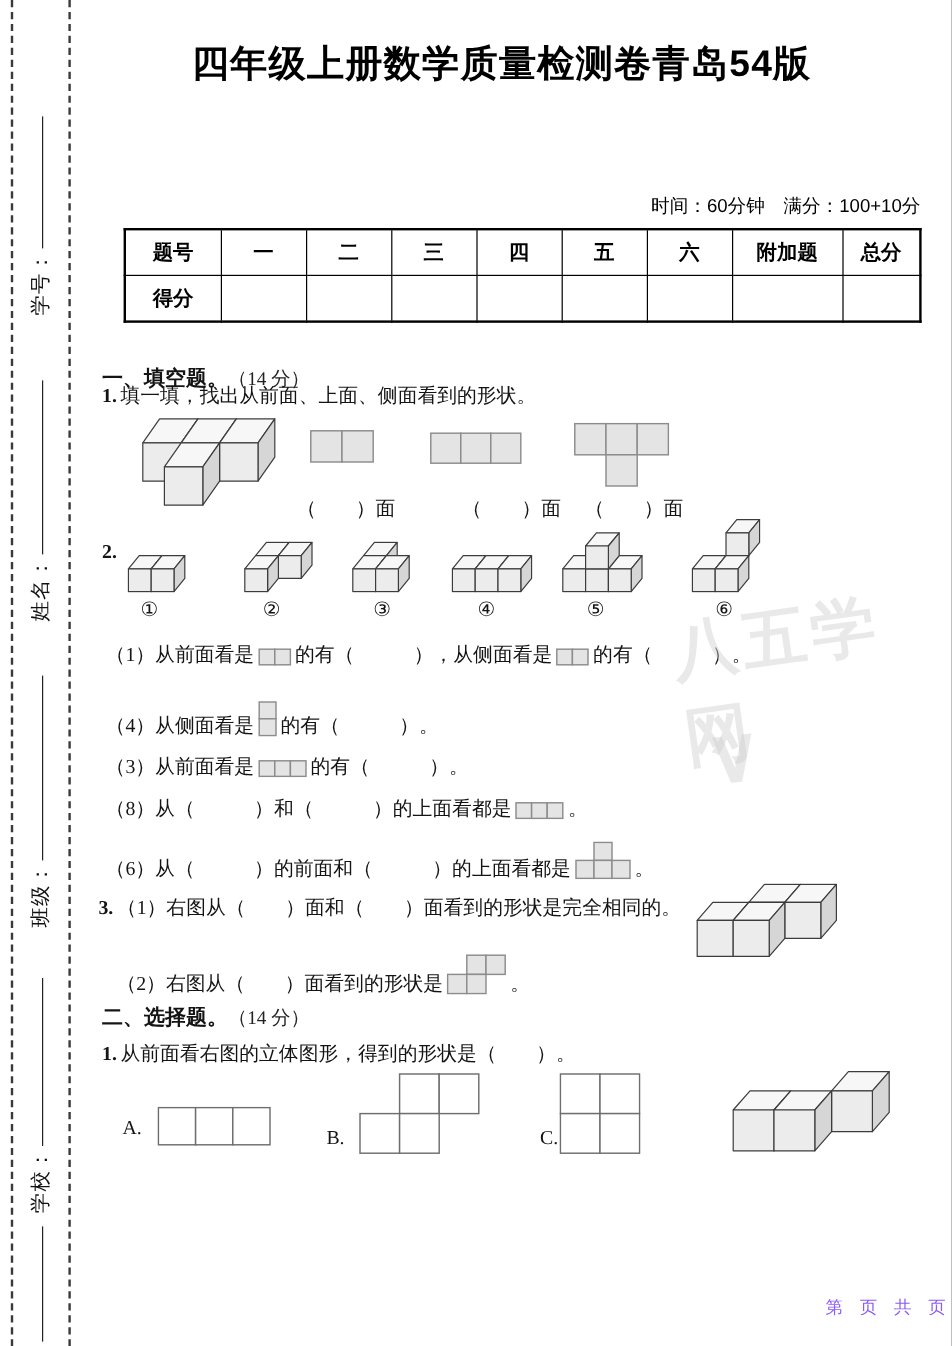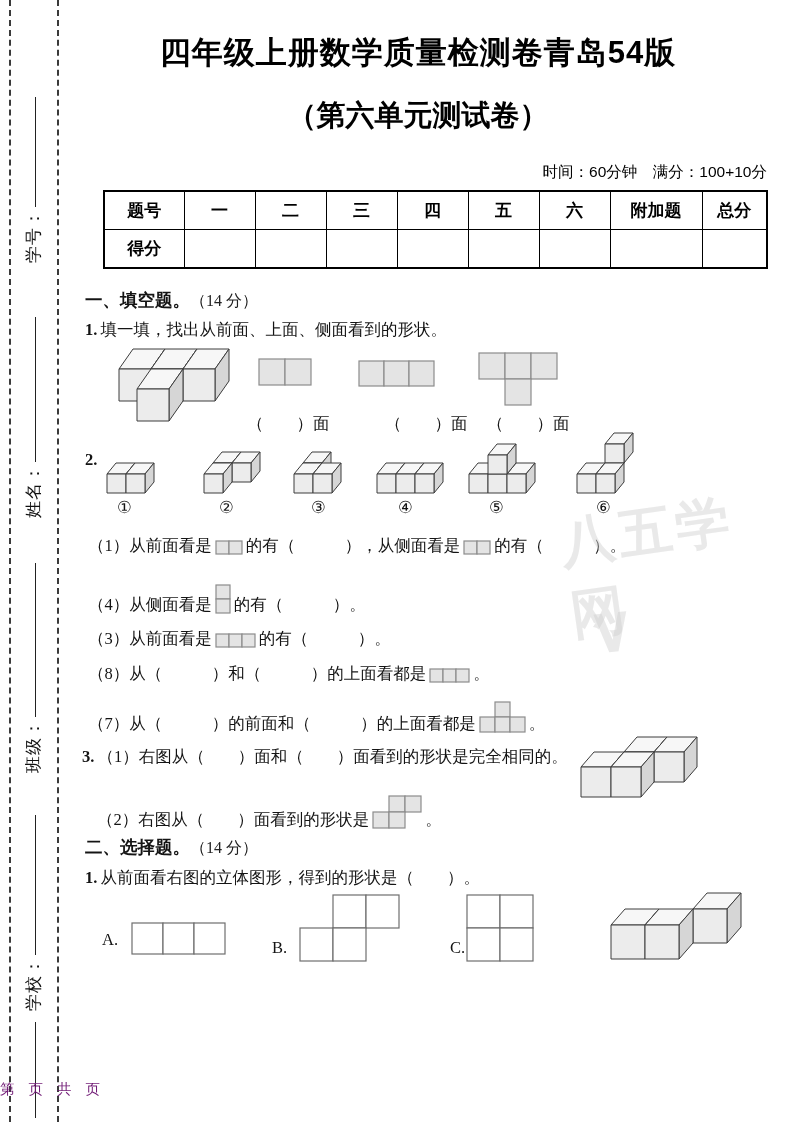--- a/index.html
+++ b/index.html
@@ -24,22 +24,22 @@
                   padding:0;}
   .tline{position:absolute;white-space:nowrap;font-size:16.5px;color:#141414;line-height:24px;}
   .seg-n{}
   .seg-b{font-weight:700;margin-right:3px;}
   .seg-h{font-family:"Liberation Sans","DejaVu Sans",sans-serif;font-weight:700;font-size:17.5px;}
   .seg-k{font-size:16px;color:#222;}
   .inline-fig{display:inline-block;vertical-align:-4px;margin:0 3px;line-height:0;}
   .abs-fig{position:absolute;line-height:0;}
   .wm{position:absolute;color:#cfcfcf;opacity:.45;font-family:"Liberation Sans",sans-serif;
       pointer-events:none;font-weight:700;}
-  #footer{position:absolute;left:0;top:1080px;width:793px;text-align:left;
-          font-family:"Liberation Sans","DejaVu Sans",sans-serif;font-size:14.5px;letter-spacing:5px;color:#701a75;}
+  #footer{position:absolute;left:0;top:1080px;width:793px;text-align:right;
+          font-family:"Liberation Sans","DejaVu Sans",sans-serif;font-size:14.5px;letter-spacing:5px;color:#8b5cf6;}
 </style>
 </head>
 <body>
 
 <div class="page">
 
   <div class="dash-line" style="left:9px"></div>
   <div class="dash-line" style="left:57px"></div>
   <div id="margin-root">
       <div class="mitem" style="width: 190px; left: -62px; top: 153px;">
@@ -55,21 +55,20 @@
         <span class="mline" style="width: 158px;"></span>
       </div>
       <div class="mitem" style="width: 198px; left: -66px; top: 897px;">
         <span class="mtext">学校：</span>
         <span class="mline" style="width: 140px;"></span>
       </div>
       <div class="vline" style="left: 35px; top: 1022px; height: 96px;"></div>
     </div>
 
   <div class="title" id="main-title">四年级上册数学质量检测卷青岛54版</div>
-  <div class="title" id="sub-title">（第六单元测试卷）</div>
   <div id="meta-line">时间：60分钟　满分：100+10分</div>
 
   <table id="score-table">
     <colgroup id="tbl-cols">
         <col style="width: 80px;">
         <col style="width: 71px;">
         <col style="width: 71px;">
         <col style="width: 71px;">
         <col style="width: 71px;">
         <col style="width: 71px;">
@@ -97,21 +96,21 @@
           <td></td>
           <td></td>
           <td></td>
           <td></td>
           <td></td>
         </tr>
     </tbody>
   </table>
 
   <div id="lines-root">
-      <div class="tline" style="left: 85px; top: 288px;"><span class="seg-h">一、填空题。</span><span class="seg-k">（14 分）</span></div>
+      <div class="tline" style="left: 85px; top: 303px;"><span class="seg-h">一、填空题。</span><span class="seg-k">（14 分）</span></div>
       <div class="tline" style="left: 85px; top: 318px;"><span class="seg-b">1.</span><span class="seg-n">填一填，找出从前面、上面、侧面看到的形状。</span></div>
       <div class="tline" style="left: 247px; top: 412px;"><span class="seg-n">（　　）面</span></div>
       <div class="tline" style="left: 385px; top: 412px;"><span class="seg-n">（　　）面</span></div>
       <div class="tline" style="left: 487px; top: 412px;"><span class="seg-n">（　　）面</span></div>
       <div class="tline" style="left: 85px; top: 448px;"><span class="seg-b">2.</span></div>
       <div class="tline" style="left: 117px; top: 496px;"><span class="seg-n">①</span></div>
       <div class="tline" style="left: 219px; top: 496px;"><span class="seg-n">②</span></div>
       <div class="tline" style="left: 311px; top: 496px;"><span class="seg-n">③</span></div>
       <div class="tline" style="left: 398px; top: 496px;"><span class="seg-n">④</span></div>
       <div class="tline" style="left: 489px; top: 496px;"><span class="seg-n">⑤</span></div>
@@ -130,21 +129,21 @@
       <div class="tline" style="left: 88px; top: 627px;"><span class="seg-n">（3）从前面看是</span><span class="inline-fig"><svg width="41" height="15">
             <rect x="1" y="1" width="13" height="13" fill="#e4e4e4" stroke="#8c8c8c" stroke-width="1.2"></rect>
             <rect x="14" y="1" width="13" height="13" fill="#e4e4e4" stroke="#8c8c8c" stroke-width="1.2"></rect>
             <rect x="27" y="1" width="13" height="13" fill="#e4e4e4" stroke="#8c8c8c" stroke-width="1.2"></rect>
           </svg></span><span class="seg-n">的有（　　　）。</span></div>
       <div class="tline" style="left: 88px; top: 662px;"><span class="seg-n">（8）从（　　　）和（　　　）的上面看都是</span><span class="inline-fig"><svg width="41" height="15">
             <rect x="1" y="1" width="13" height="13" fill="#e4e4e4" stroke="#8c8c8c" stroke-width="1.2"></rect>
             <rect x="14" y="1" width="13" height="13" fill="#e4e4e4" stroke="#8c8c8c" stroke-width="1.2"></rect>
             <rect x="27" y="1" width="13" height="13" fill="#e4e4e4" stroke="#8c8c8c" stroke-width="1.2"></rect>
           </svg></span><span class="seg-n">。</span></div>
-      <div class="tline" style="left: 88px; top: 701px;"><span class="seg-n">（7）从（　　　）的前面和（　　　）的上面看都是</span><span class="inline-fig"><svg width="47" height="32">
+      <div class="tline" style="left: 88px; top: 701px;"><span class="seg-n">（6）从（　　　）的前面和（　　　）的上面看都是</span><span class="inline-fig"><svg width="47" height="32">
             <rect x="16" y="1" width="15" height="15" fill="#e4e4e4" stroke="#8c8c8c" stroke-width="1.2"></rect>
             <rect x="1" y="16" width="15" height="15" fill="#e4e4e4" stroke="#8c8c8c" stroke-width="1.2"></rect>
             <rect x="16" y="16" width="15" height="15" fill="#e4e4e4" stroke="#8c8c8c" stroke-width="1.2"></rect>
             <rect x="31" y="16" width="15" height="15" fill="#e4e4e4" stroke="#8c8c8c" stroke-width="1.2"></rect>
           </svg></span><span class="seg-n">。</span></div>
       <div class="tline" style="left: 82px; top: 745px;"><span class="seg-b">3.</span><span class="seg-n">（1）右图从（　　）面和（　　）面看到的形状是完全相同的。</span></div>
       <div class="tline" style="left: 97px; top: 795px;"><span class="seg-n">（2）右图从（　　）面看到的形状是</span><span class="inline-fig"><svg width="50" height="34">
             <rect x="17" y="1" width="16" height="16" fill="#e4e4e4" stroke="#8c8c8c" stroke-width="1.2"></rect>
             <rect x="33" y="1" width="16" height="16" fill="#e4e4e4" stroke="#8c8c8c" stroke-width="1.2"></rect>
             <rect x="1" y="17" width="16" height="16" fill="#e4e4e4" stroke="#8c8c8c" stroke-width="1.2"></rect>

